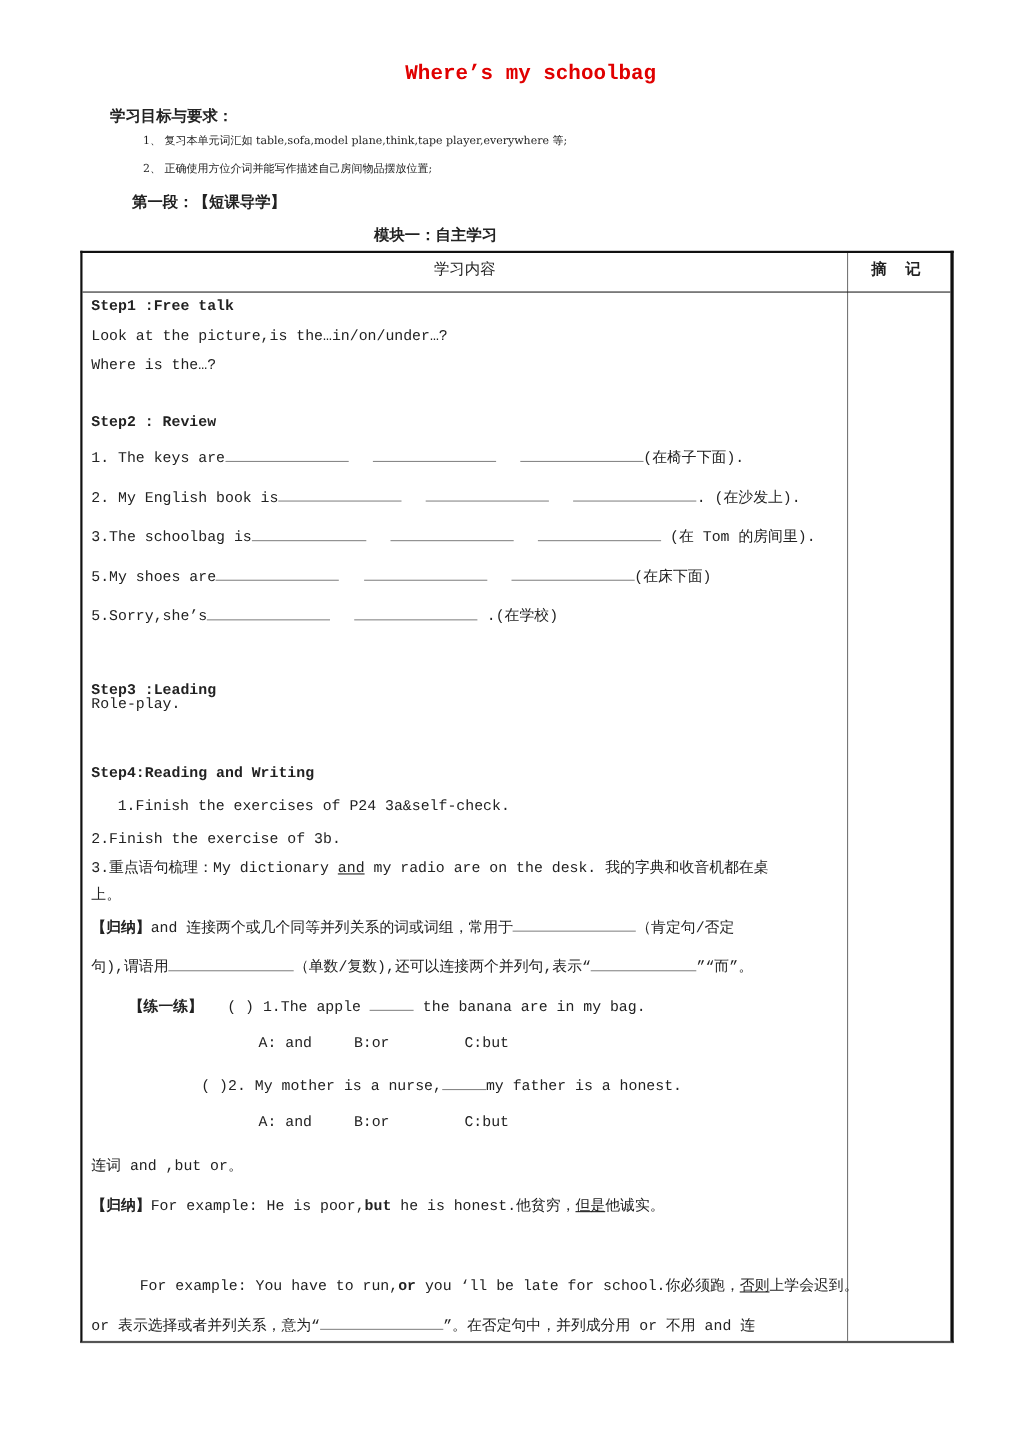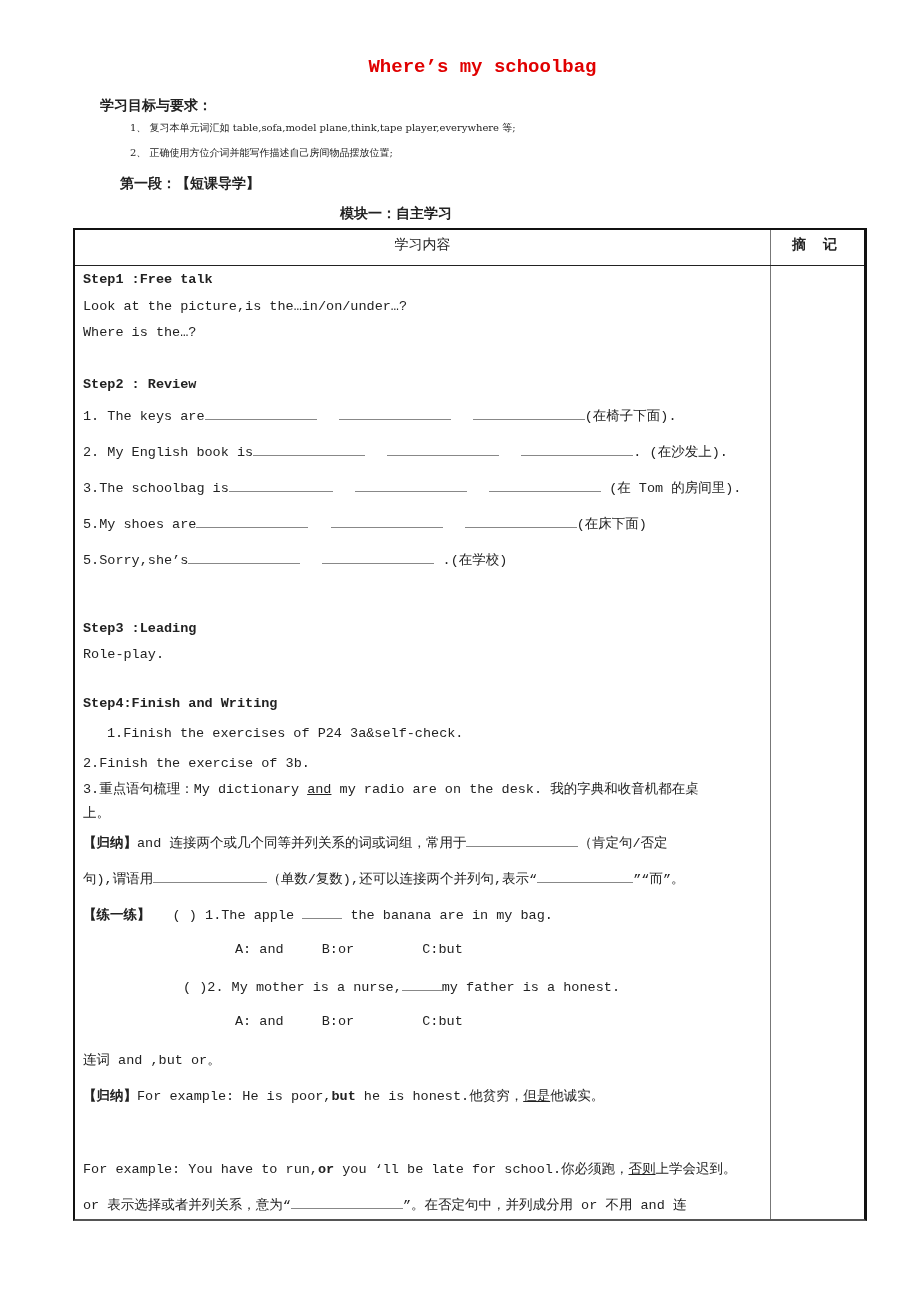--- a/index.html
+++ b/index.html
@@ -76,39 +76,39 @@
     <span>5.My shoes are</span><span class="blank" style="width:112px"></span>
     <span class="blank" style="width:112px;margin-left:14px"></span>
     <span class="blank" style="width:112px;margin-left:14px"></span><span>(在床下面)</span>
   </div>
   <div class="line mono" style="top:321px;">
     <span>5.Sorry,she’s</span><span class="blank" style="width:112px"></span>
     <span class="blank" style="width:112px;margin-left:14px"></span><span> .(在学校)</span>
   </div>
 
   <div class="line mono step" style="top:391px;">Step3 :Leading</div>
-  <div class="line mono" style="top:417px;">Role-play.</div>
+  <div class="line mono" style="top:404px;">Role-play.</div>
 
-  <div class="line mono step" style="top:466px;">Step4:Finish and Writing</div>
+  <div class="line mono step" style="top:466px;">Step4:Reading and Writing</div>
   <div class="line mono" style="top:496px;margin-left:24px;">1.Finish the exercises of P24 3a&amp;self-check.</div>
   <div class="line mono" style="top:526px;">2.Finish the exercise of 3b.</div>
 
   <div class="line mono" style="top:550px;">
     <span>3.重点语句梳理：My dictionary </span><span class="u">and</span><span> my radio are on the desk.    我的字典和收音机都在桌</span>
   </div>
   <div class="line mono" style="top:574px;">上。</div>
 
   <div class="line mono" style="top:640px;">
     <span>句),谓语用</span><span class="blank" style="width:114px"></span><span>（单数/复数),还可以连接两个并列句,表示“</span><span class="blank" style="width:96px"></span><span>”“而”。</span>
   </div>
   <div class="line mono" style="top:604px;">
     <span class="cjk-b">【归纳】</span><span>and 连接两个或几个同等并列关系的词或词组，常用于</span><span class="blank" style="width:112px"></span><span>（肯定句/否定</span>
   </div>
 
-  <div class="line mono" style="top:676px;">
+  <div class="line mono" style="top:676px;margin-left:34px;">
     <span class="cjk-b">【练一练】</span>
     <span style="margin-left:14px">(      )</span>
     <span>1.The apple</span>
     <span class="blank" style="width:40px"></span>
     <span>the  banana are in my bag.</span>
   </div>
   <div class="line mono" style="top:712px; left:160px;">
     <span>A: and</span>
     <span style="margin-left:30px">B:or</span>
     <span style="margin-left:60px">C:but</span>
@@ -121,19 +121,19 @@
     <span style="margin-left:30px">B:or</span>
     <span style="margin-left:60px">C:but</span>
   </div>
 
   <div class="line mono" style="top:821px;">连词 and ,but or。</div>
 
   <div class="line mono" style="top:857px;">
     <span class="cjk-b">【归纳】</span><span>For example: He is poor,</span><span class="ub">but</span><span> he is honest.他贫穷，</span><span class="u">但是</span><span>他诚实。</span>
   </div>
 
-  <div class="line mono" style="top:930px;">
+  <div class="line mono" style="top:930px;margin-left:44px;">
     <span>For example: You have to run,</span><span class="ub">or</span><span> you  ‘ll be late for school.你必须跑，</span><span class="u">否则</span><span>上学会迟到。</span>
   </div>
   <div class="line mono" style="top:966px;">
     <span>or 表示选择或者并列关系，意为“</span><span class="blank" style="width:112px"></span><span>”。在否定句中，并列成分用 or 不用 and 连</span>
   </div>
 </div>
 
 </body></html>

